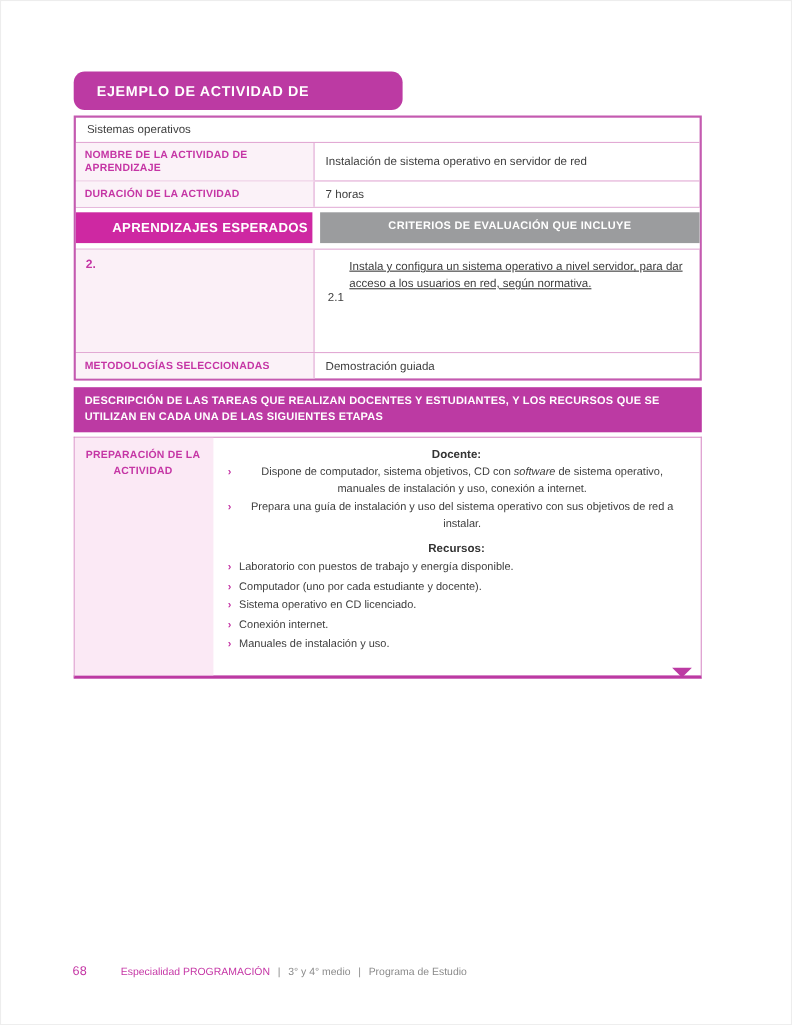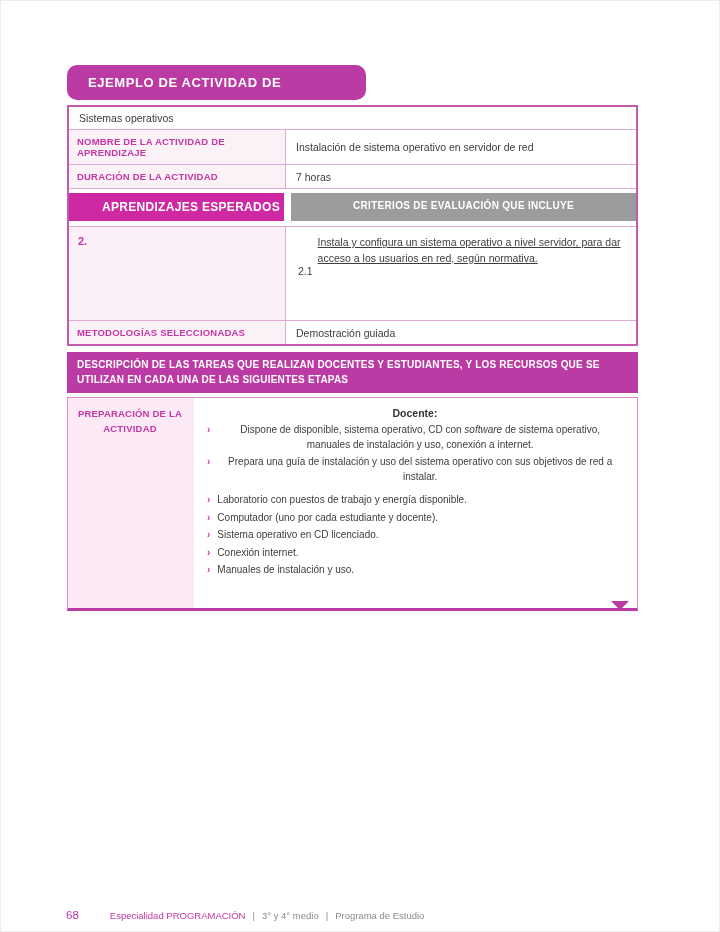--- a/index.html
+++ b/index.html
@@ -56,34 +56,34 @@
 
   
   .prep-box {
     position:relative; margin-top:4px; display:grid; grid-template-columns:126px 1fr;
     border:1px solid #d98fc8; border-bottom:3px solid #bc3aa3; min-height:180px;text-align:center;
   }
   .prep-label {
     background:#fbe9f5; color:#c536a5; font-weight:bold; font-size:9.5px;
     letter-spacing:.2px; line-height:1.55; padding:9px 10px 9px 8px;
   }
-  .prep-content { padding:9px 14px 21px 13px; }
+  .prep-content { padding:9px 14px 11px 13px; }
   .subhead { font-weight:bold; color:#333333; font-size:10.5px; margin-bottom:4px; }
   .blist { list-style:none; margin-bottom:9px; }
   .blist li { display:flex; gap:7px; color:#3d3d3d; font-size:10px; line-height:1.45; margin-bottom:3px; }
   .blist .bullet { color:#c536a5; font-weight:bold; flex:0 0 auto; }
   .blist em { font-style:italic; }
   .cont-triangle {
     position:absolute; right:8px; bottom:-2px; width:0; height:0;
     border-left:9px solid transparent; border-right:9px solid transparent;
     border-top:9px solid #bc3aa3;
   }
 
   
-  .footer { position:absolute; left:65px; top:908px; display:flex; align-items:baseline; }
+  .footer { position:absolute; left:65px; top:876px; display:flex; align-items:baseline; }
   .footer-page { color:#c536a5; font-size:11.5px; }
   .footer-meta { margin-left:31px; font-size:9.5px; color:#8a8a8a; display:flex; gap:7px; align-items:baseline; }
   .footer-specialty { color:#c536a5; }
   .footer-sep { color:#8a8a8a; }
 </style>
 </head>
 <body>
 
 <div class="page">
   <div class="content">
@@ -130,27 +130,28 @@
 
     <div class="banner">DESCRIPCIÓN DE LAS TAREAS QUE REALIZAN DOCENTES Y ESTUDIANTES, Y LOS RECURSOS QUE SE UTILIZAN EN CADA UNA DE LAS SIGUIENTES ETAPAS</div>
 
     <div class="prep-box">
       <div class="prep-label">PREPARACIÓN DE LA ACTIVIDAD</div>
       <div class="prep-content">
         <div class="subhead">Docente:</div>
         <ul class="blist">
             <li>
               <span class="bullet">›</span>
-              <span><span>Dispone de disponible, sistema operativo, CD con </span><em>software</em><span> de sistema operativo, manuales de instalación y uso, conexión a internet.</span></span>
+              <span><span>Dispone de computador, sistema objetivos, CD con </span><em>software</em><span> de sistema operativo, manuales de instalación y uso, conexión a internet.</span></span>
             </li>
             <li>
               <span class="bullet">›</span>
               <span><span>Prepara una guía de instalación y uso del sistema operativo con sus objetivos de red a instalar.</span></span>
             </li>
           </ul>
+        <div class="subhead">Recursos:</div>
         <ul class="blist">
             <li>
               <span class="bullet">›</span>
               <span><span>Laboratorio con puestos de trabajo y energía disponible.</span></span>
             </li>
             <li>
               <span class="bullet">›</span>
               <span><span>Computador (uno por cada estudiante y docente).</span></span>
             </li>
             <li>

